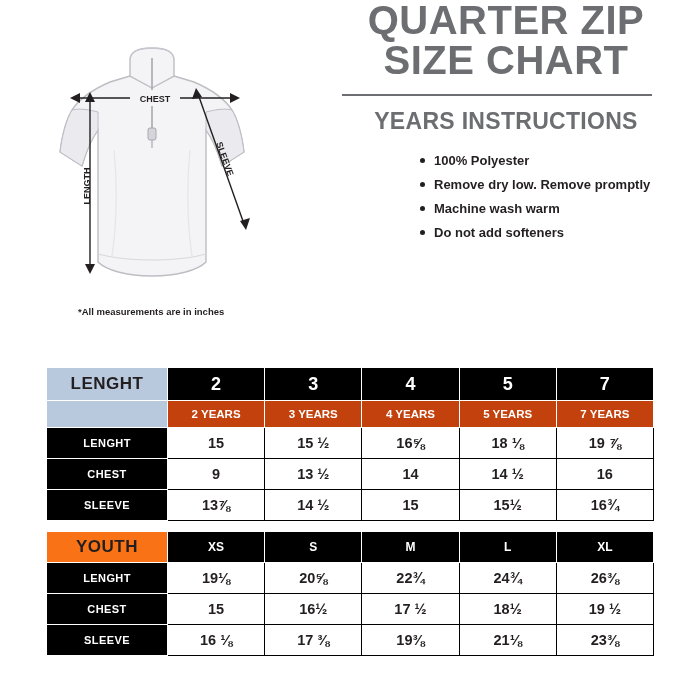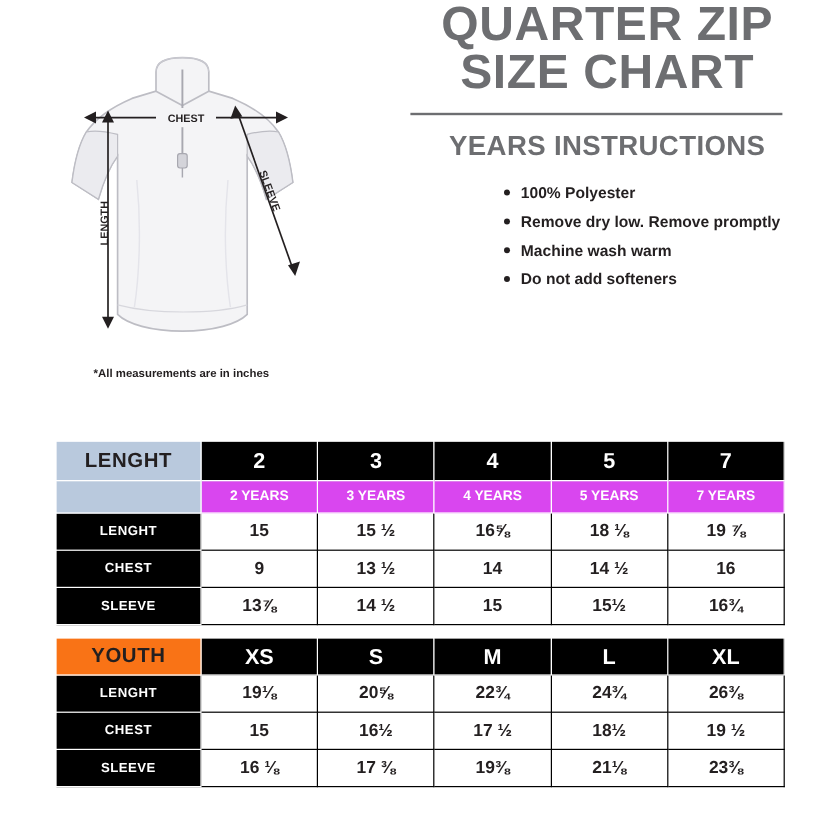--- a/index.html
+++ b/index.html
@@ -139,21 +139,21 @@
     background: #000000;
     color: #ffffff;
     font-size: 18px;
     height: 30px;
   }
   .t-sub-blank {
     background: #b9c9dd;
     height: 24px;
   }
   .t-sub-years {
-    background: #d946ef;
+    background: #c2410c;
     color: #ffffff;
     font-size: 11.5px;
     height: 24px;
   }
   .row-label {
     background: #000000;
     color: #ffffff;
     font-size: 11px;
     height: 28px;
     letter-spacing: 0.4px;
@@ -174,21 +174,21 @@
   .y-head-label {
     background: #f97316;
     color: #231f20;
     font-size: 17px;
     height: 28px;
     letter-spacing: 0.5px;
   }
   .y-head-size {
     background: #000000;
     color: #ffffff;
-    font-size: 18px;
+    font-size: 12px;
     height: 28px;
   }
 
   
   .bottom-bar {
     position: absolute;
     left: 0;
     bottom: 0;
     width: 700px;
     height: 22px;

